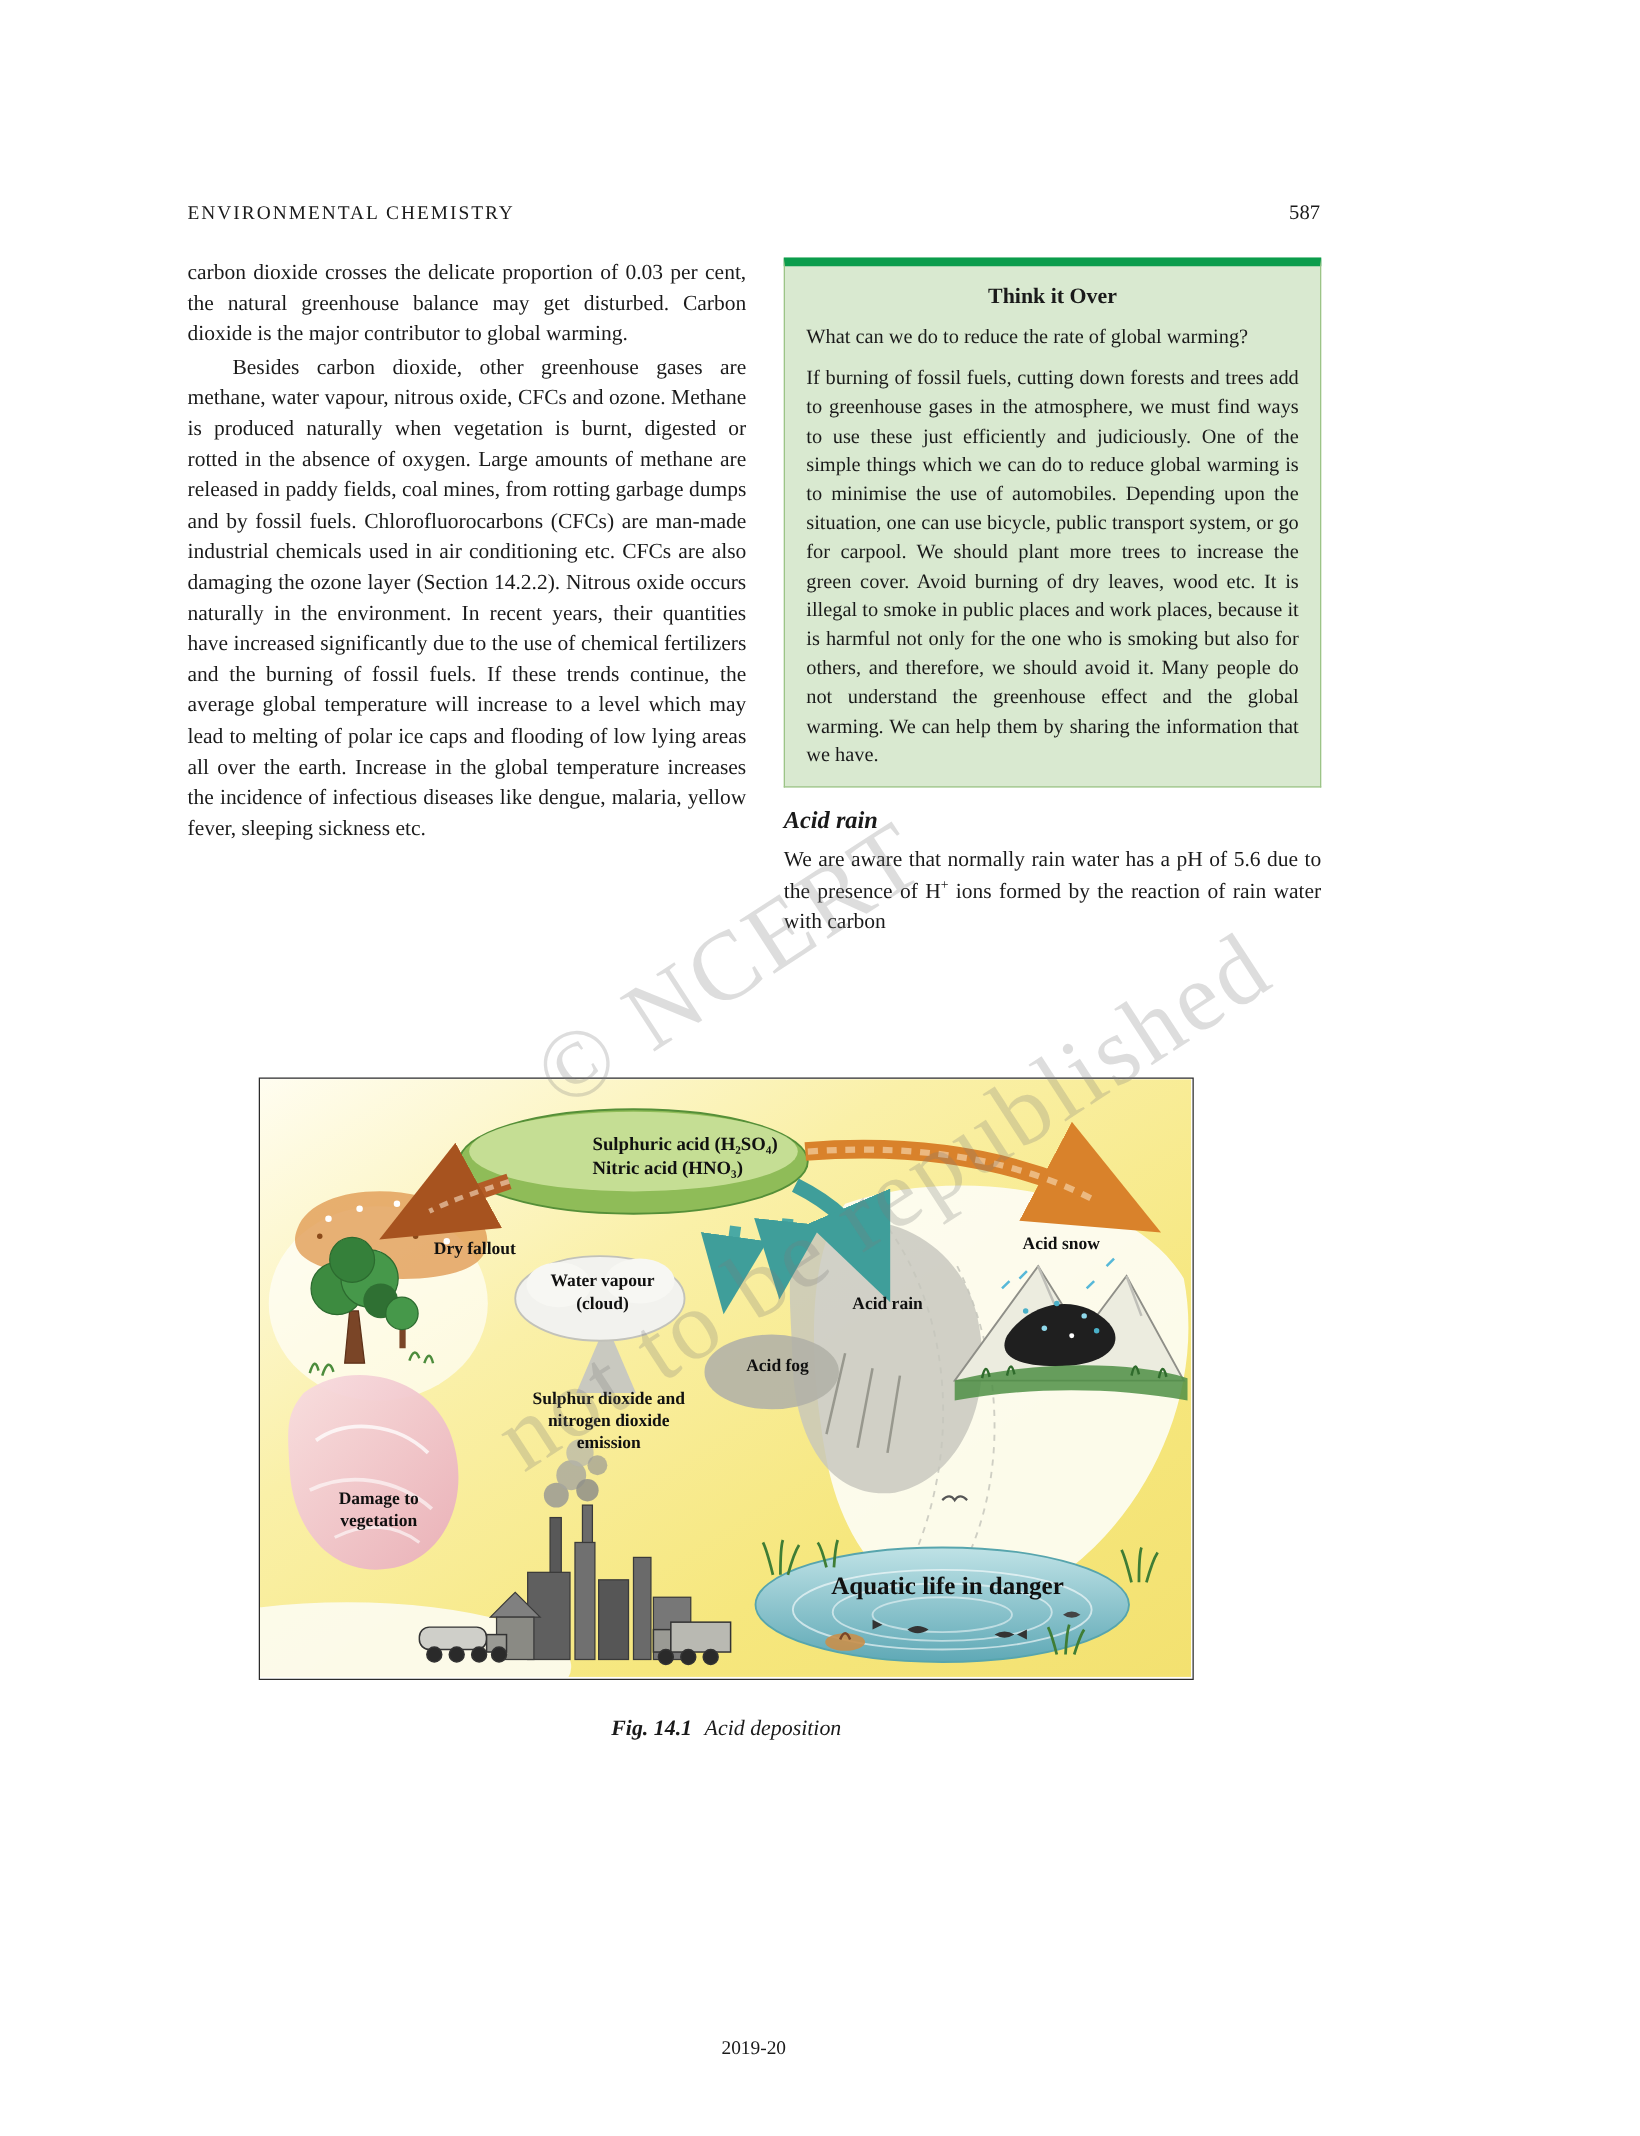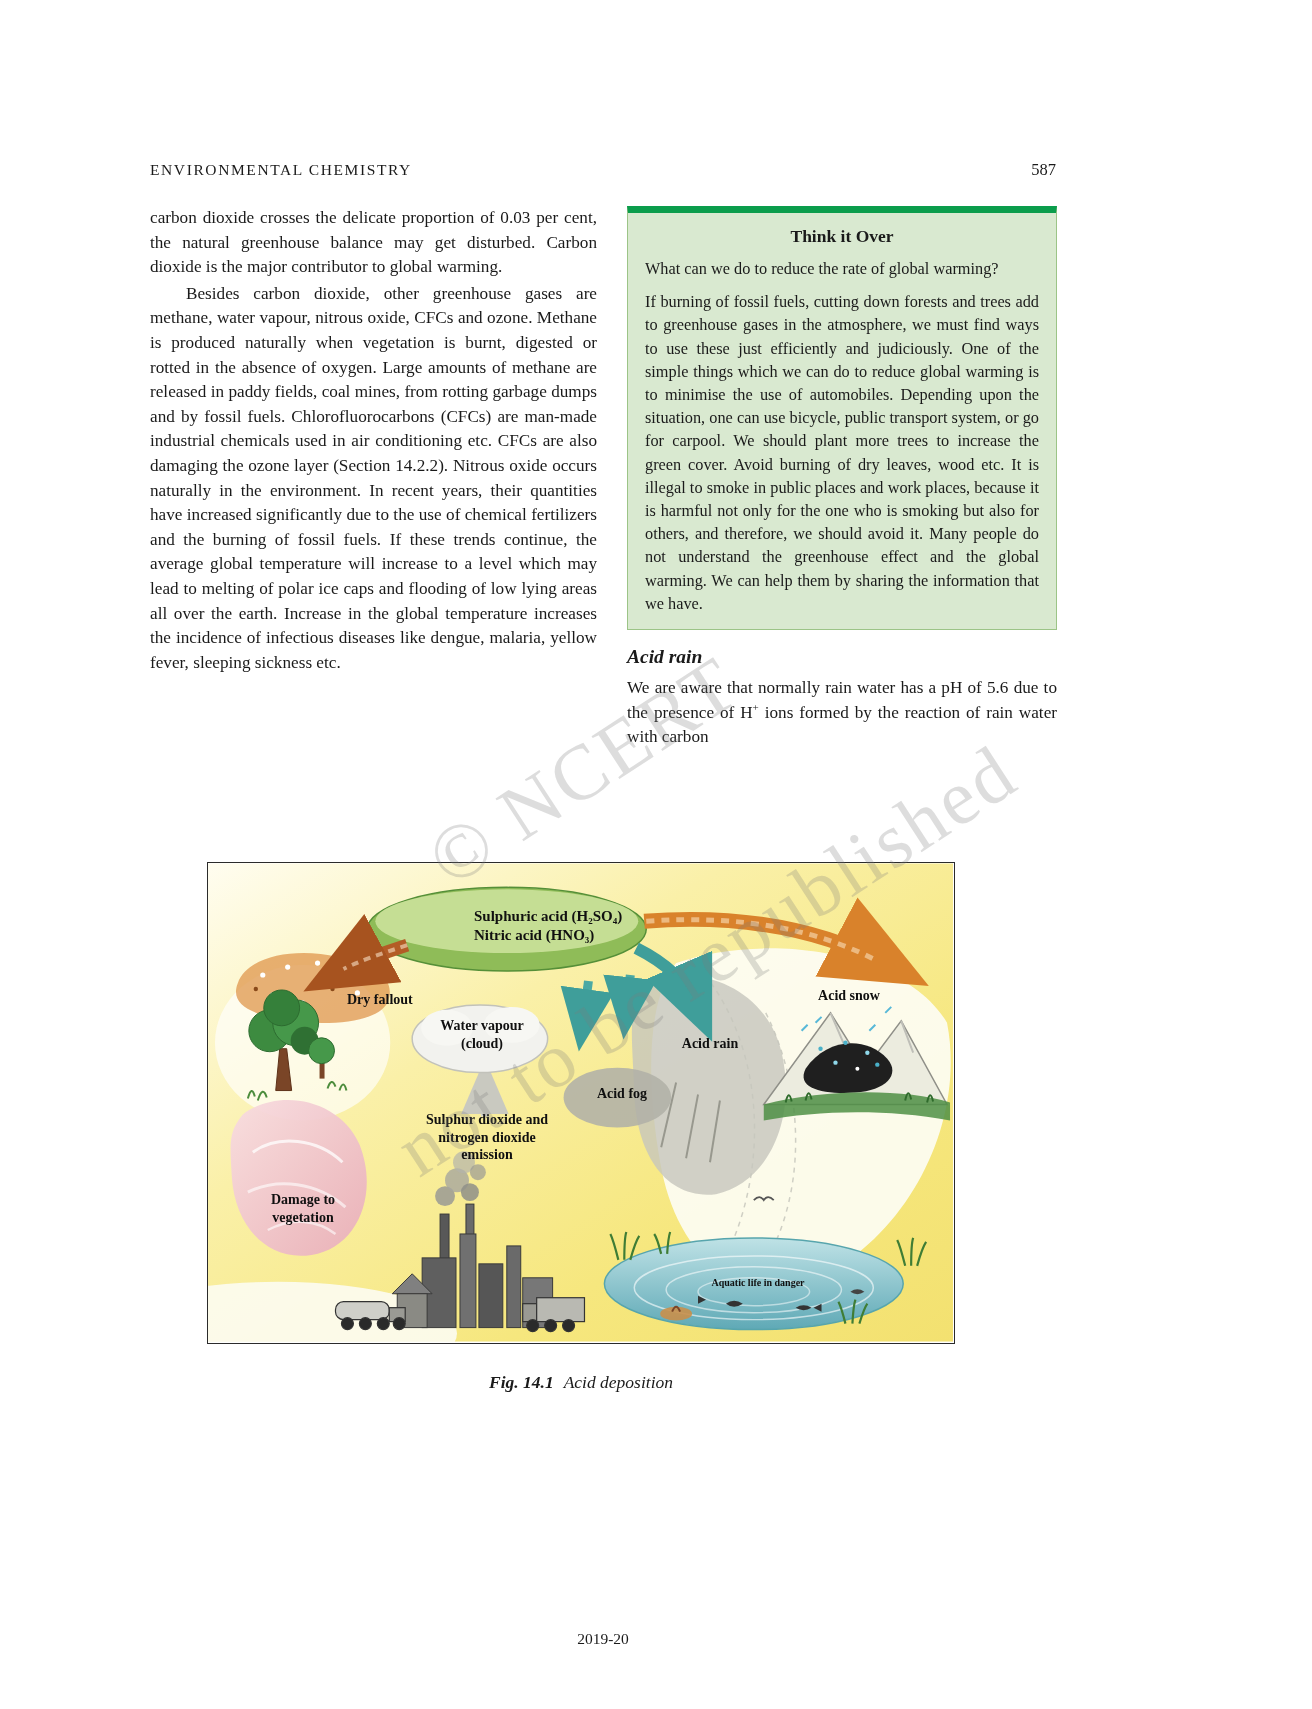--- a/index.html
+++ b/index.html
@@ -258,21 +258,21 @@
       <div>Sulphuric acid (H₂SO₄)</div>
       <div>Nitric acid (HNO₃)</div>
     </div>
     <div class="fig-label" style="left:100px;top:128px;width:95px;text-align:left;margin-left:39px;">Dry fallout</div>
     <div class="fig-label" style="left:222px;top:154px;width:104px;">Water vapour (cloud)</div>
     <div class="fig-label" style="left:460px;top:172px;width:84px;">Acid rain</div>
     <div class="fig-label" style="left:596px;top:124px;width:90px;">Acid snow</div>
     <div class="fig-label" style="left:378px;top:222px;width:72px;">Acid fog</div>
     <div class="fig-label" style="left:218px;top:248px;width:122px;">Sulphur dioxide and nitrogen dioxide emission</div>
     <div class="fig-label" style="left:50px;top:328px;width:90px;">Damage to vegetation</div>
-    <div class="fig-label" style="left:425px;top:414px;width:250px;font-size:10px;">Aquatic life in danger</div>
+    <div class="fig-label" style="left:425px;top:394px;width:250px;font-size:20px;">Aquatic life in danger</div>
   </div>
 
   <div class="fig-caption">
     <span class="cap-label">Fig. 14.1</span><span class="cap-text">Acid deposition</span>
   </div>
 
   <div class="watermark">
     <div class="wm-line">© NCERT</div>
     <div class="wm-line">not to be republished</div>
   </div>

